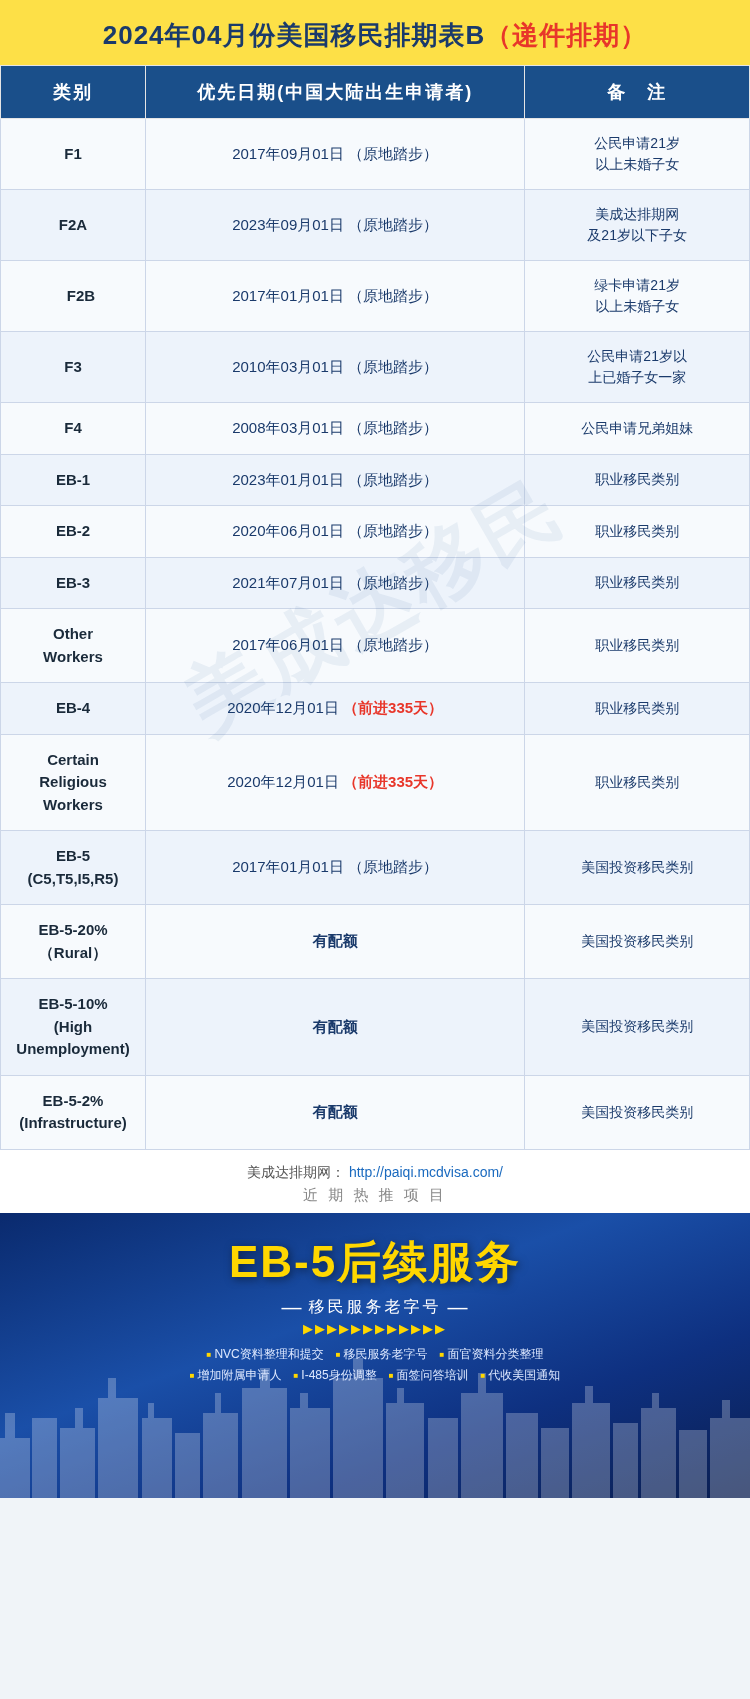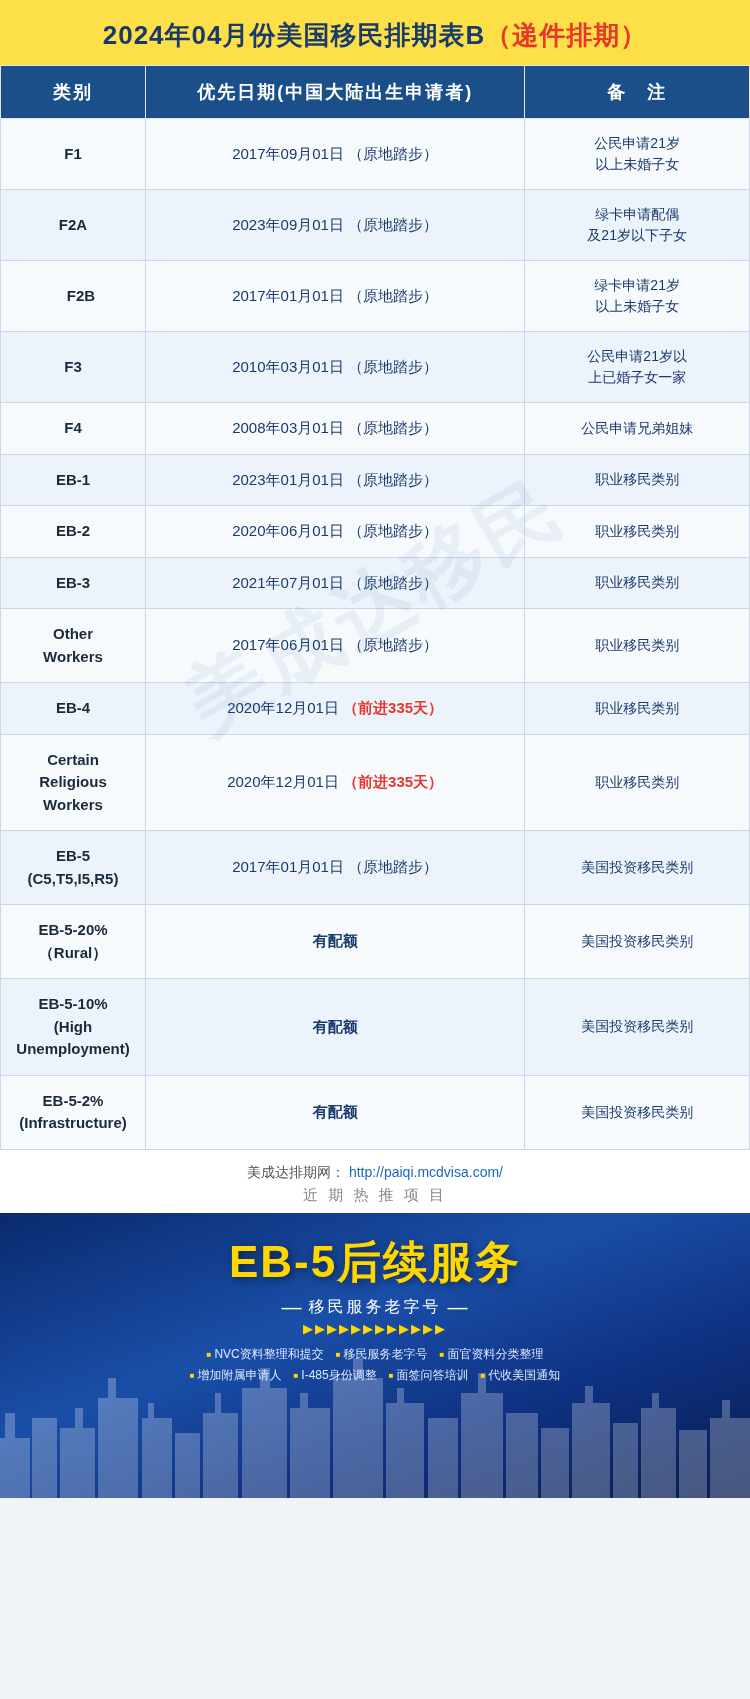--- a/index.html
+++ b/index.html
@@ -230,21 +230,21 @@
       <tbody id="table-body">
       <tr>
             <td style="white-space: pre-line; margin-left: 16px;">F1</td>
             <td><span>2017年09月01日 </span><span>（原地踏步）</span></td>
             <td style="white-space: pre-line;">公民申请21岁
 以上未婚子女</td>
           </tr>
           <tr>
             <td style="white-space: pre-line;">F2A</td>
             <td><span>2023年09月01日 </span><span>（原地踏步）</span></td>
-            <td style="white-space: pre-line;">绿卡申请配偶
+            <td style="white-space: pre-line;">美成达排期网
 及21岁以下子女</td>
           </tr>
           <tr>
             <td style="white-space: pre-line; padding-left: 26px;">F2B</td>
             <td><span>2017年01月01日 </span><span>（原地踏步）</span></td>
             <td style="white-space: pre-line;">绿卡申请21岁
 以上未婚子女</td>
           </tr>
           <tr>
             <td style="white-space: pre-line;">F3</td>

